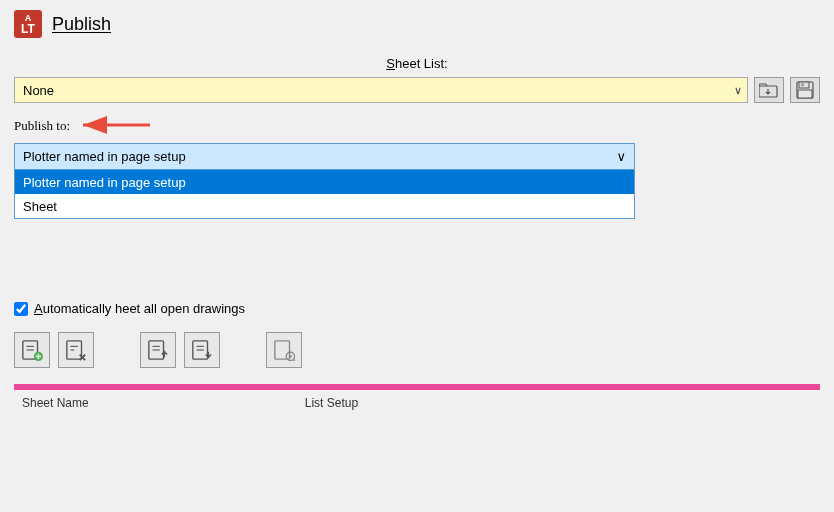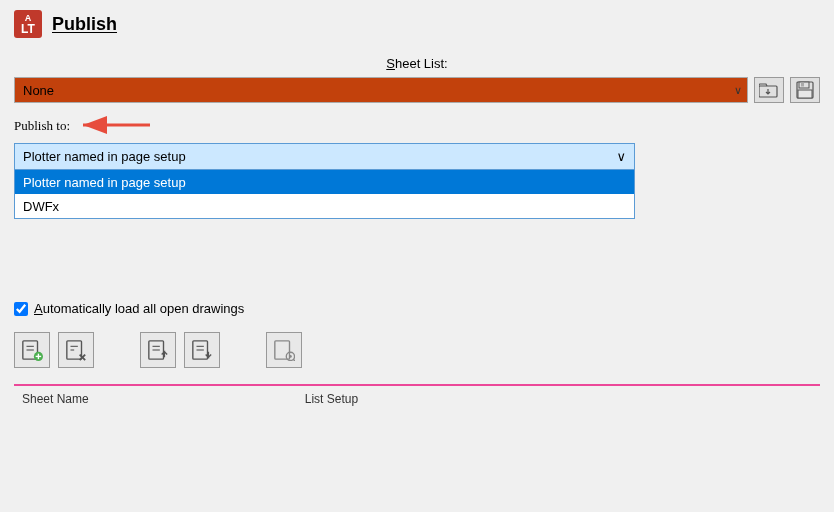--- a/index.html
+++ b/index.html
@@ -37,21 +37,21 @@
       justify-content: center;
       color: white;
       font-weight: bold;
       font-size: 11px;
       margin-right: 10px;
       flex-shrink: 0;
     }
 
     .title-text {
       font-size: 18px;
-      font-weight: 700;
+      font-weight: 400;
       color: #000;
       text-decoration: underline;
       text-underline-offset: 2px;
     }
 
     .content {
       padding: 10px 14px 0 14px;
     }
 
     .section-label {
@@ -74,21 +74,21 @@
 
     .select-wrapper {
       flex: 1;
       position: relative;
       height: 26px;
     }
 
     .select-wrapper select {
       width: 100%;
       height: 100%;
-      background: #c2410c;
+      background: #fef9c3;
       border: 1px solid #aaa;
       padding: 0 28px 0 8px;
       font-size: 13px;
       appearance: none;
       -webkit-appearance: none;
       cursor: pointer;
     }
 
     .select-chevron {
       position: absolute;
@@ -210,21 +210,21 @@
       position: relative;
     }
 
     .toolbar-btn svg {
       width: 22px;
       height: 22px;
     }
 
     .table-header {
       display: flex;
-      border-top: 2px solid #ec4899;
+      border-top: 6px solid #ec4899;
       padding: 4px 0;
     }
 
     .table-header-cell {
       font-size: 12px;
       color: #333;
       padding: 2px 8px;
       font-weight: 500;
     }
   </style>
@@ -283,28 +283,28 @@
       </svg>
     </div>
 
     <div class="dropdown-container">
       <div class="dropdown-header">
         <span>Plotter named in page setup</span>
         <span>∨</span>
       </div>
       <div class="dropdown-list">
         <div class="dropdown-item selected">Plotter named in page setup</div>
-        <div class="dropdown-item">DWFx</div>
+        <div class="dropdown-item">Sheet</div>
       </div>
     </div>
 
     <div class="auto-load-row" style="margin-top: 132px;">
       <input type="checkbox" checked="" style="">
       <label class="auto-load-label">
-        <span class="underline">A</span><span>utomatically load all open drawings</span>
+        <span class="underline">A</span><span>utomatically heet all open drawings</span>
       </label>
     </div>
 
     <div class="toolbar-row">
 
       <div class="toolbar-btn" title="Add Sheets">
         <svg viewBox="0 0 24 24" width="22" height="22">
           <rect x="2" y="2" width="16" height="20" rx="1" fill="none" stroke="#555" stroke-width="1.5"></rect>
           <line x1="6" y1="8" x2="14" y2="8" stroke="#555" stroke-width="1.2"></line>
           <line x1="6" y1="12" x2="14" y2="12" stroke="#555" stroke-width="1.2"></line>

